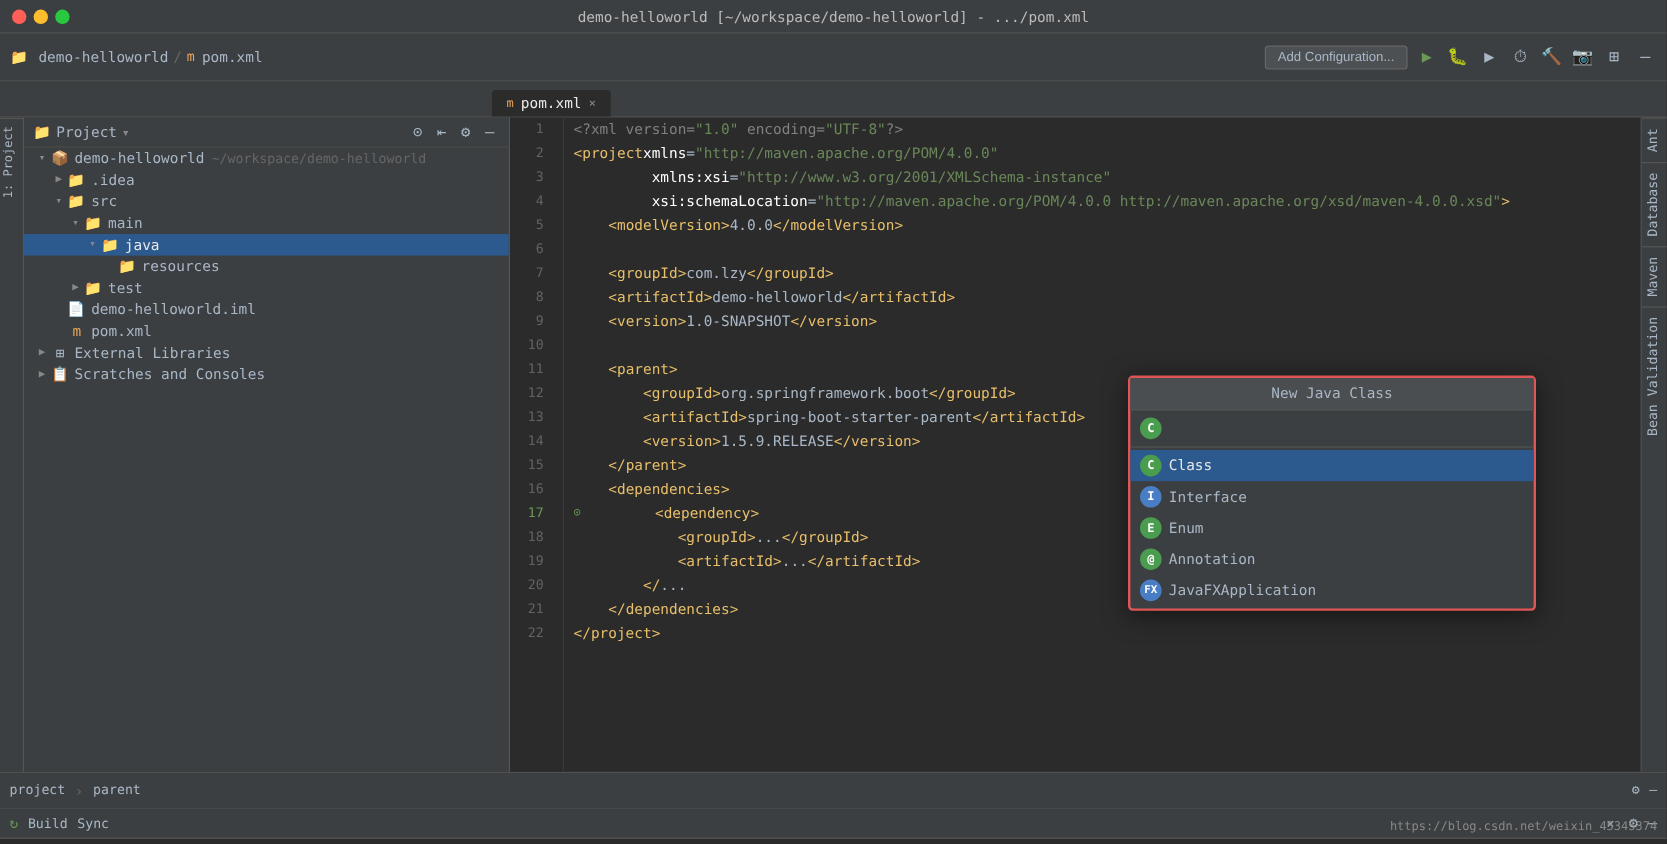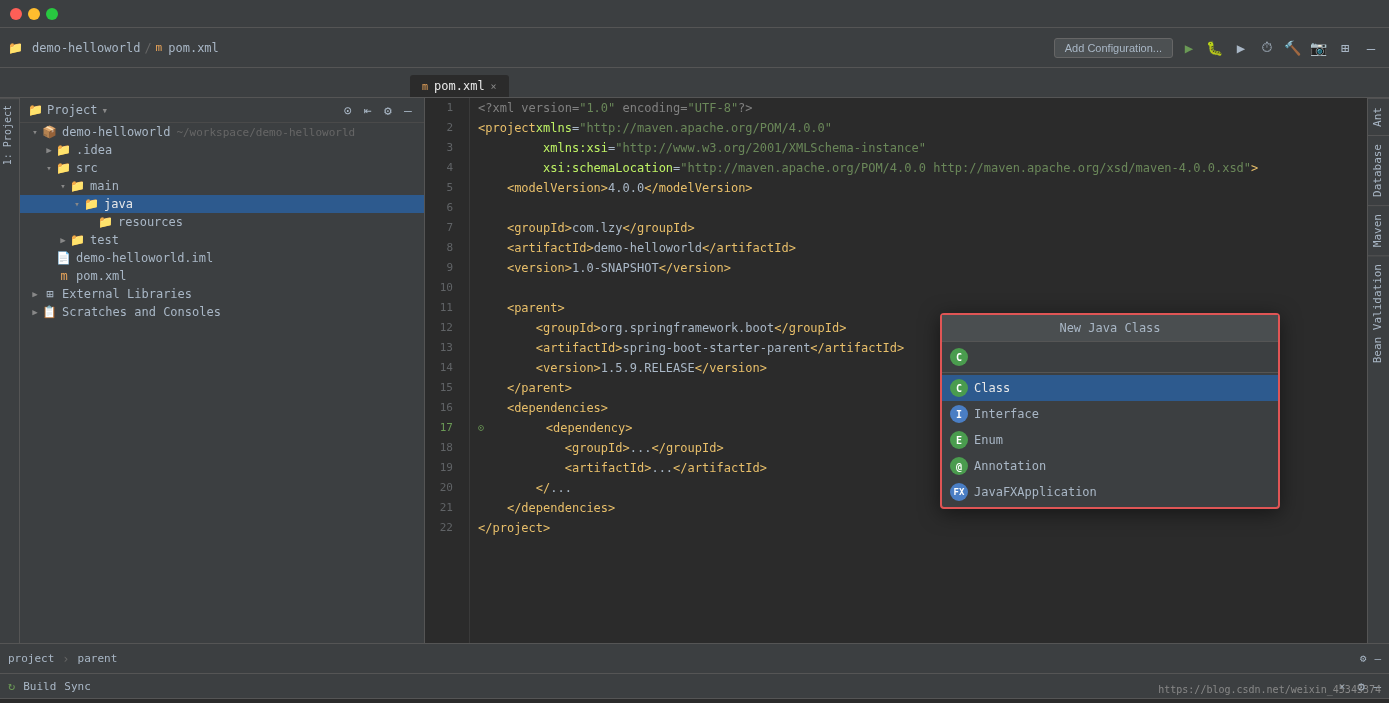--- a/index.html
+++ b/index.html
@@ -236,21 +236,21 @@
     }
     .code-line {
       height: 20px;
       display: flex;
       align-items: center;
       white-space: pre;
       font-size: 12px;
     }
     
     .tag { color: #e8bf6a; }
-    .attr-name { color: #bef264; }
+    .attr-name { color: #ffffff; }
     .attr-value { color: #6a8759; }
     .tag-bracket { color: #e8bf6a; }
     .text-content { color: #a9b7c6; }
     .prolog { color: #808080; }
 
     
     .right-sidebar {
       width: 22px;
       background: #3c3f41;
       border-left: 1px solid #555;
@@ -424,20 +424,21 @@
   </style>
 </head>
 <body>
 
 <div class="title-bar">
   <div class="title-bar-buttons">
     <span class="tb-btn tb-close"></span>
     <span class="tb-btn tb-min"></span>
     <span class="tb-btn tb-max"></span>
   </div>
+  <span class="title-bar-title">demo-helloworld [~/workspace/demo-helloworld] - .../pom.xml</span>
 </div>
 
 <div class="top-toolbar">
   <div class="breadcrumb-area">
 
     <span class="tree-icon folder-icon">📁</span>
     <span class="breadcrumb-item">demo-helloworld</span>
     <span class="breadcrumb-sep"> / </span>
     <span style="color:#e8a45a;font-size:11px;margin-right:2px">m</span>
     <span class="breadcrumb-item">pom.xml</span>

